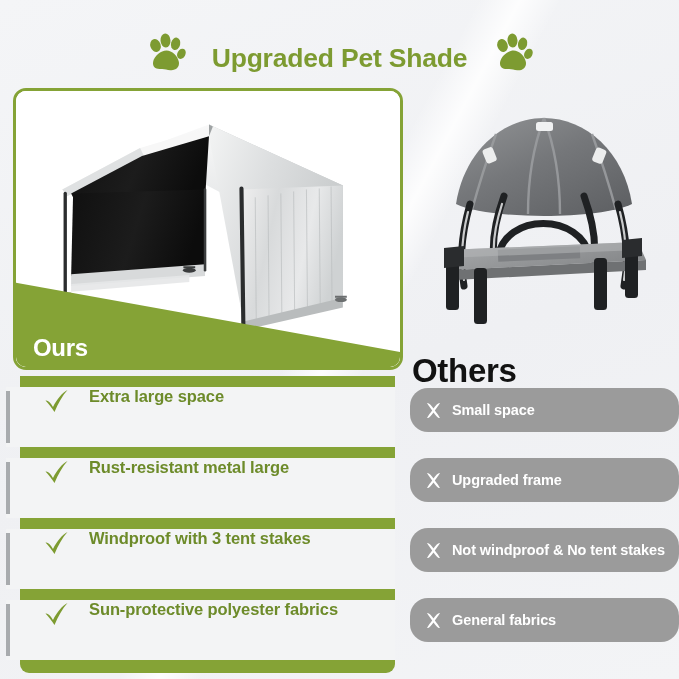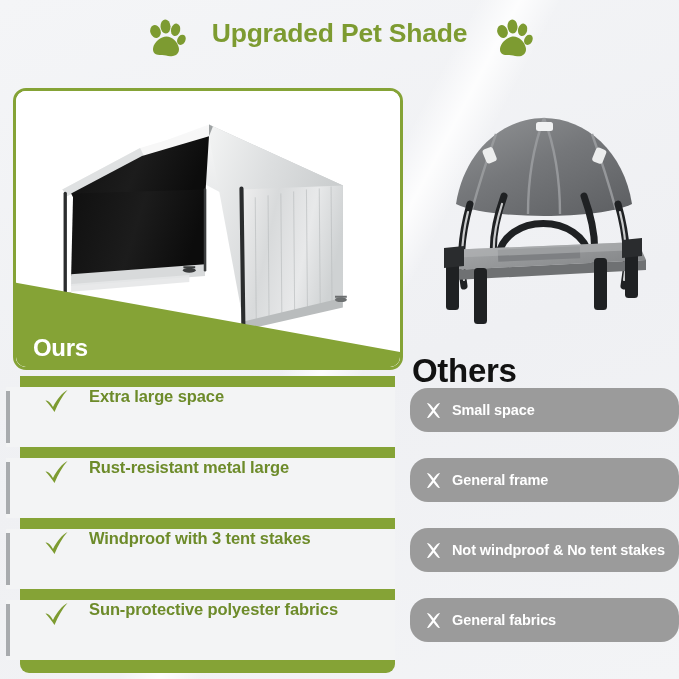--- a/index.html
+++ b/index.html
@@ -24,21 +24,21 @@
   }
 
   
   #header {
     position: absolute;
     left: 0;
     top: 18px;
     width: 679px;
     height: 56px;
     display: flex;
-    align-items: flex-start;
+    align-items: flex-end;
     justify-content: center;
     gap: 26px;
   }
   #header-title {
     font-size: 26.5px;
     font-weight: bold;
     color: #7d9b31;
     letter-spacing: -0.2px;
     white-space: nowrap;
   }
@@ -393,21 +393,21 @@
       <svg class="cross" viewBox="0 0 20 20">
         <path d="M3.2 2.2 C 5 1.6, 7.2 4.2, 10 8 C 12.8 4.2, 15 1.6, 16.8 2.2 C 15.6 4.6, 13.4 7.2, 11.4 10 C 13.4 12.8, 15.6 15.4, 16.8 17.8 C 15 18.4, 12.8 15.8, 10 12 C 7.2 15.8, 5 18.4, 3.2 17.8 C 4.4 15.4, 6.6 12.8, 8.6 10 C 6.6 7.2, 4.4 4.6, 3.2 2.2 Z" fill="#ffffff"></path>
       </svg>
       <span class="others-text">Small space</span>
     </div>
 
     <div class="others-row">
       <svg class="cross" viewBox="0 0 20 20">
         <path d="M3.2 2.2 C 5 1.6, 7.2 4.2, 10 8 C 12.8 4.2, 15 1.6, 16.8 2.2 C 15.6 4.6, 13.4 7.2, 11.4 10 C 13.4 12.8, 15.6 15.4, 16.8 17.8 C 15 18.4, 12.8 15.8, 10 12 C 7.2 15.8, 5 18.4, 3.2 17.8 C 4.4 15.4, 6.6 12.8, 8.6 10 C 6.6 7.2, 4.4 4.6, 3.2 2.2 Z" fill="#ffffff"></path>
       </svg>
-      <span class="others-text">General frame</span>
+      <span class="others-text">Upgraded frame</span>
     </div>
 
     <div class="others-row">
       <svg class="cross" viewBox="0 0 20 20">
         <path d="M3.2 2.2 C 5 1.6, 7.2 4.2, 10 8 C 12.8 4.2, 15 1.6, 16.8 2.2 C 15.6 4.6, 13.4 7.2, 11.4 10 C 13.4 12.8, 15.6 15.4, 16.8 17.8 C 15 18.4, 12.8 15.8, 10 12 C 7.2 15.8, 5 18.4, 3.2 17.8 C 4.4 15.4, 6.6 12.8, 8.6 10 C 6.6 7.2, 4.4 4.6, 3.2 2.2 Z" fill="#ffffff"></path>
       </svg>
       <span class="others-text">Not windproof &amp; No tent stakes</span>
     </div>
 
     <div class="others-row">

